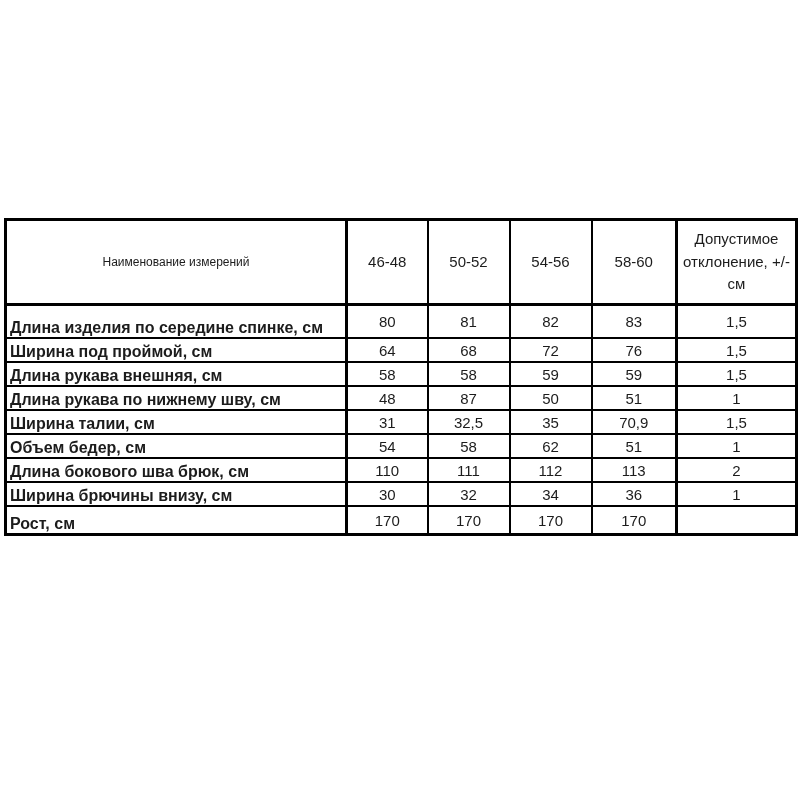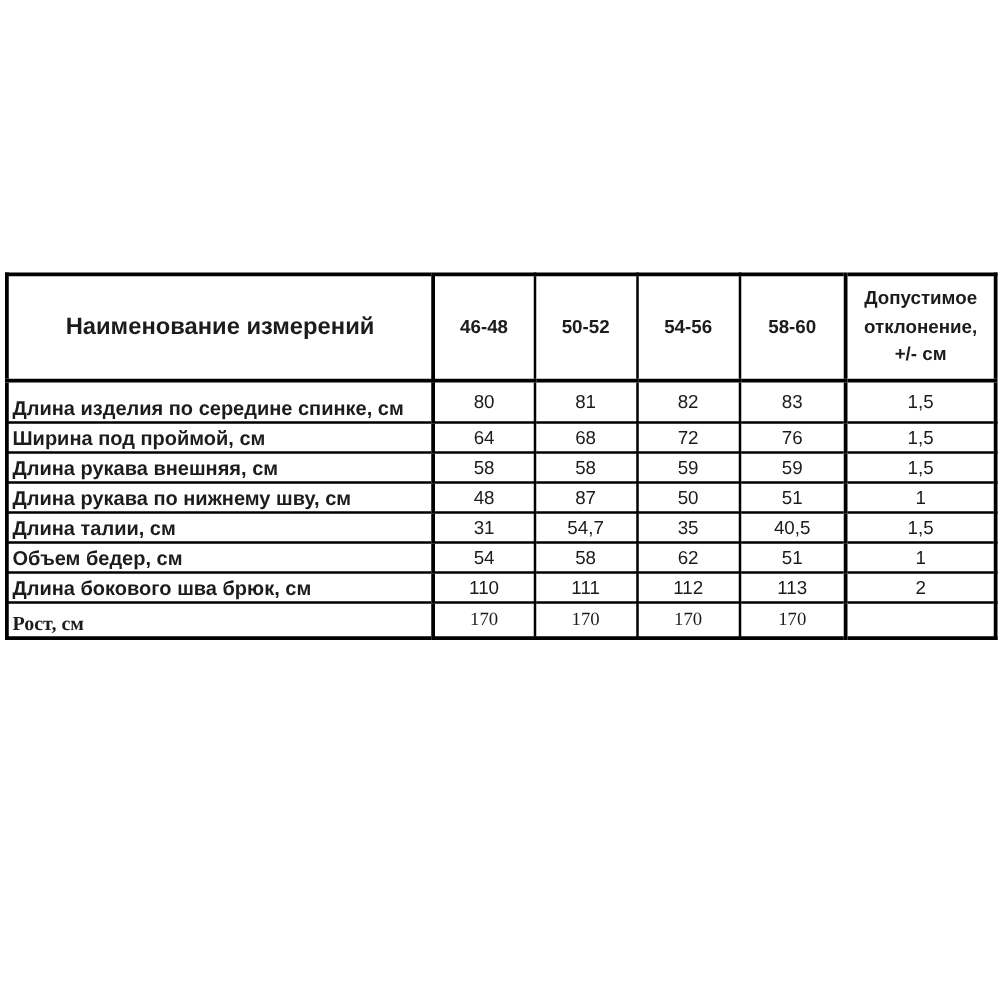--- a/index.html
+++ b/index.html
@@ -39,38 +39,38 @@
     border: 3px solid #000000;
   }
   
   .b-right-thick { border-right: 3px solid #000000 !important; }
   .b-left-thick  { border-left: 3px solid #000000 !important; }
   
   thead th { border-bottom: 3px solid #000000 !important; }
 
   thead th {
     height: 82px;
-    font-weight: bold;
+    font-weight: normal;
     font-size: 15px;
     line-height: 1.5;
     text-align: center;
     vertical-align: middle;
     padding: 0 4px;
   }
-  thead th.name-head { font-size: 19px; }
+  thead th.name-head { font-size: 12px; }
 
   tbody td {
     height: 22px;
     font-size: 15px;
     text-align: center;
     vertical-align: middle;
     padding: 0 2px;
   }
   tbody tr.tall td { height: 31px; }
-  tbody tr.last td { height: 26px; font-family: Liberation Serif, serif; }
+  tbody tr.last td { height: 26px; }
   tbody td.label {
     font-weight: bold;
     font-size: 16px;
     text-align: left;
     vertical-align: bottom;
     padding: 0 2px 0 3px;
     white-space: nowrap;
   }
 </style>
 </head>
@@ -124,43 +124,51 @@
         </tr>
         <tr>
           <td class="label b-right-thick">Длина рукава по нижнему шву, см</td>
           <td>48</td>
           <td>87</td>
           <td>50</td>
           <td>51</td>
           <td class="b-left-thick">1</td>
         </tr>
         <tr>
-          <td class="label b-right-thick">Длина талии, см</td>
+          <td class="label b-right-thick">Ширина талии, см</td>
           <td>31</td>
-          <td>54,7</td>
+          <td>32,5</td>
           <td>35</td>
-          <td>40,5</td>
+          <td>70,9</td>
           <td class="b-left-thick">1,5</td>
         </tr>
         <tr>
           <td class="label b-right-thick">Объем бедер, см</td>
           <td>54</td>
           <td>58</td>
           <td>62</td>
           <td>51</td>
           <td class="b-left-thick">1</td>
         </tr>
         <tr>
           <td class="label b-right-thick">Длина бокового шва брюк, см</td>
           <td>110</td>
           <td>111</td>
           <td>112</td>
           <td>113</td>
           <td class="b-left-thick">2</td>
         </tr>
+        <tr>
+          <td class="label b-right-thick">Ширина брючины внизу, см</td>
+          <td>30</td>
+          <td>32</td>
+          <td>34</td>
+          <td>36</td>
+          <td class="b-left-thick">1</td>
+        </tr>
         <tr class="last">
           <td class="label b-right-thick">Рост, см</td>
           <td>170</td>
           <td>170</td>
           <td>170</td>
           <td>170</td>
           <td class="b-left-thick"></td>
         </tr>
       </tbody>
     </table>

